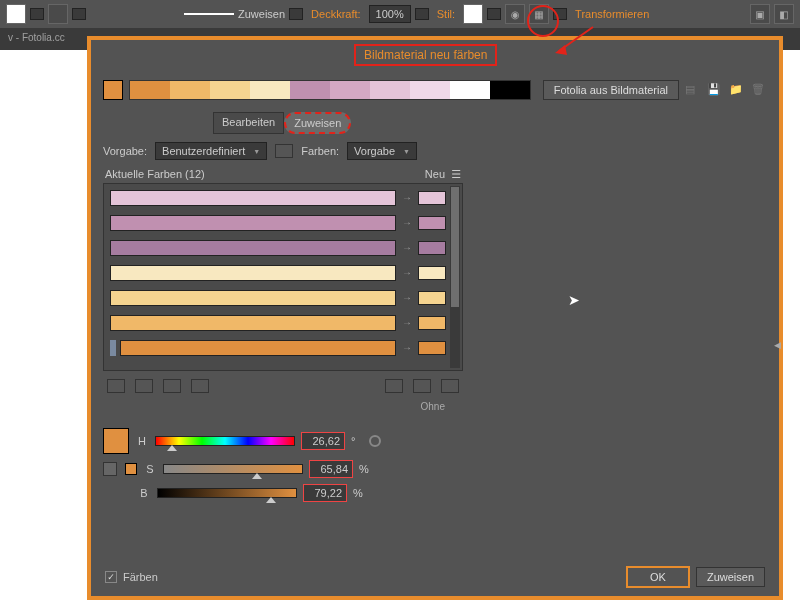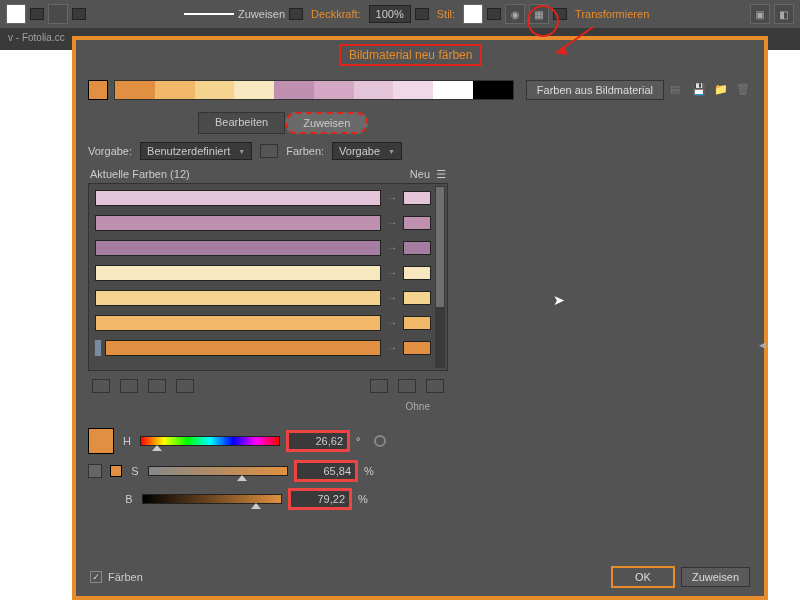--- a/index.html
+++ b/index.html
@@ -5,30 +5,30 @@
 *{margin:0;padding:0;box-sizing:border-box;font-family:Tahoma,Arial,sans-serif;font-size:11px;color:#ccc}
 body{background:#fff;width:800px;height:600px;overflow:hidden;position:relative}
 .toolbar{height:28px;background:#535353;display:flex;align-items:center;padding:0 6px;gap:4px}
 .toolbar .lbl{color:#e88c2c;padding:0 4px}
 .toolbar .val{background:#3a3a3a;padding:2px 6px;border:1px solid #222}
 .toolbar .drop{width:14px;height:12px;background:#3a3a3a;border:1px solid #222}
 .tbicon{width:20px;height:20px;background:#4a4a4a;border:1px solid #666;display:flex;align-items:center;justify-content:center;color:#aaa;font-size:10px}
 .red-circle{position:absolute;left:527px;top:5px;width:32px;height:32px;border:2px solid #e2231a;border-radius:50%;pointer-events:none;z-index:5}
 .arrow{position:absolute;left:555px;top:25px;pointer-events:none;z-index:5}
 .tab{height:22px;background:#3a3a3a;color:#a0a0a0;font-size:10px;padding:4px 8px}
-.dialog{position:absolute;left:72px;top:36px;width:696px;height:564px;background:#535353;border:4px solid #e88c2c}
+.dialog{position:absolute;left:87px;top:36px;width:696px;height:564px;background:#535353;border:4px solid #e88c2c}
 .dtitle{position:absolute;left:263px;top:4px;padding:2px 8px;border:2px solid #e2231a;color:#e88c2c;font-size:12px}
 .dbody{position:absolute;top:28px;left:0;right:0;bottom:0;padding:12px}
 .row{display:flex;align-items:center;gap:6px}
 .swatch{width:20px;height:20px;background:#e09040;border:1px solid #000}
 .strip{flex:1;height:20px;display:flex;border:1px solid #333}
 .strip div{flex:1}
 .btn{background:#5a5a5a;border:1px solid #333;padding:3px 10px;color:#ddd}
 .tabs{display:flex;margin:12px 0 8px 110px}
-.tabbtn{padding:3px 16px;background:#4a4a4a;border:1px solid #333}
+.tabbtn{padding:3px 8px;background:#4a4a4a;border:1px solid #333}
 .tabbtn.active{background:#6a6a6a}
 .red-oval{border:2px dashed #e2231a;border-radius:12px}
 .sel{background:#3a3a3a;border:1px solid #222;padding:2px 6px;display:flex;align-items:center;gap:4px}
 .sel::after{content:"▼";font-size:7px;color:#999;margin-left:4px}
 .left-pane{width:360px}
 .right-pane{width:250px;position:absolute;right:14px;top:68px}
 .fgbox{border:1px solid #333;background:#4a4a4a;height:390px;margin-top:4px}
 .hdr{display:flex;justify-content:space-between;font-size:10px;color:#aaa;margin:8px 2px 2px}
 .clist{border:1px solid #333;background:#4a4a4a;height:188px;overflow:hidden;position:relative}
 .crow{display:flex;align-items:center;height:22px;margin:3px 16px 3px 6px;gap:4px}
@@ -37,21 +37,21 @@
 .cchip{width:28px;height:14px;border:1px solid #222}
 .scroll{position:absolute;right:2px;top:2px;bottom:2px;width:10px;background:#3a3a3a}
 .thumb{background:#6f6f6f;width:8px;height:120px;margin:1px}
 .ico-row{display:flex;gap:10px;margin:8px 4px}
 .ico{width:18px;height:14px;background:#555;border:1px solid #333}
 .hsb{margin-top:16px}
 .hsb .row{margin:6px 0}
 .hsb .ch{width:14px;text-align:center;color:#ccc}
 .grad{width:140px;height:10px;border:1px solid #222;position:relative}
 .ghandle{position:absolute;bottom:-6px;width:0;height:0;border-left:5px solid transparent;border-right:5px solid transparent;border-bottom:6px solid #ccc}
-.numbox{width:64px;background:#3a3a3a;border:3px solid #ef4444;padding:2px 4px;text-align:right}
+.numbox{width:44px;background:#3a3a3a;border:1px solid #ef4444;padding:2px 4px;text-align:right}
 .cube{width:14px;height:14px;background:#666;border:1px solid #333;margin-right:2px}
 .footer{position:absolute;bottom:8px;left:14px;right:14px;display:flex;align-items:center;justify-content:space-between}
 .chk{display:flex;align-items:center;gap:6px;color:#bbb}
 .chk .box{width:12px;height:12px;border:1px solid #888;color:#ddd;font-size:9px;text-align:center;line-height:10px}
 .okbtn{border:2px solid #e88c2c;padding:3px 22px;background:#535353;color:#ddd}
 .cursor{position:absolute;left:477px;top:252px;z-index:10;font-size:14px;color:#fff}
 .smico{width:16px;height:14px;color:#777}
 </style>
 </head>
 <body>
@@ -98,21 +98,21 @@
           <div style="background: rgb(245, 212, 144);"></div>
           <div style="background: rgb(248, 232, 192);"></div>
           <div style="background: rgb(192, 144, 176);"></div>
           <div style="background: rgb(212, 168, 196);"></div>
           <div style="background: rgb(228, 196, 216);"></div>
           <div style="background: rgb(240, 216, 232);"></div>
           <div style="background: rgb(255, 255, 255);"></div>
           <div style="background: rgb(0, 0, 0);"></div>
         </div>
       <div class="drop"></div>
-      <div class="btn">Farben aus Bildmaterial</div>
+      <div class="btn">Fotolia aus Bildmaterial</div>
       <div class="smico">▤</div>
       <div class="smico">💾</div>
       <div class="smico">📁</div>
       <div class="smico">🗑</div>
     </div>
 
     <div style="display:flex">
       <div class="left-pane">
         <div class="tabs">
           <div class="tabbtn">Bearbeiten</div>

